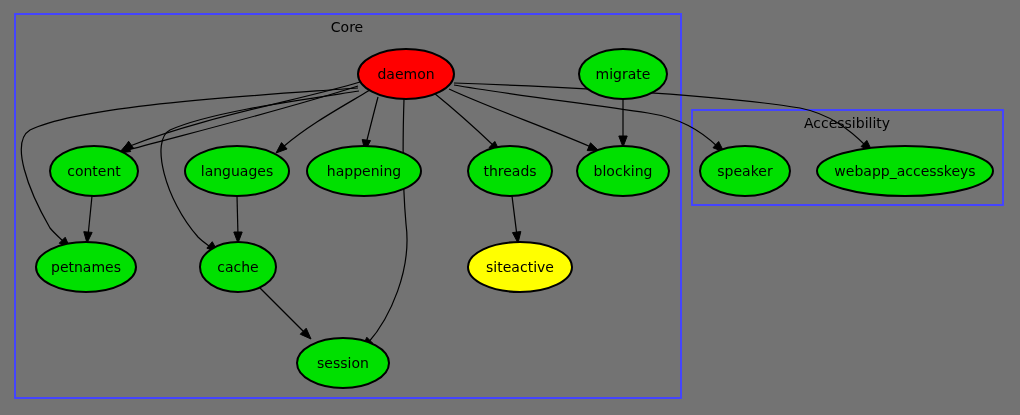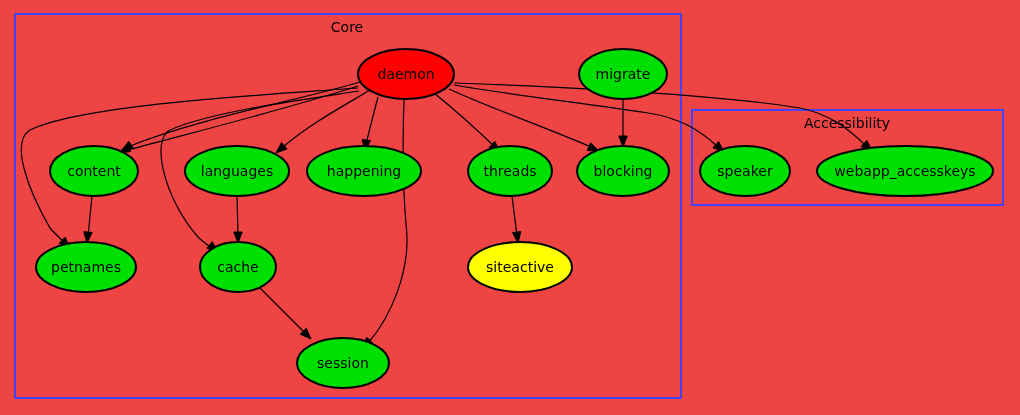--- a/index.html
+++ b/index.html
@@ -11,21 +11,21 @@
   body {
     width: 1020px;
     height: 415px;
     overflow: hidden;
     font-family: "DejaVu Sans", sans-serif;
   }
   #graph-root {
     position: relative;
     width: 1020px;
     height: 415px;
-    background: #ef4444;
+    background: #737373;
   }
   #graph-svg {
     display: block;
     width: 1020px;
     height: 415px;
   }
   .cluster-rect {
     fill: none;
     stroke-width: 2;
   }

